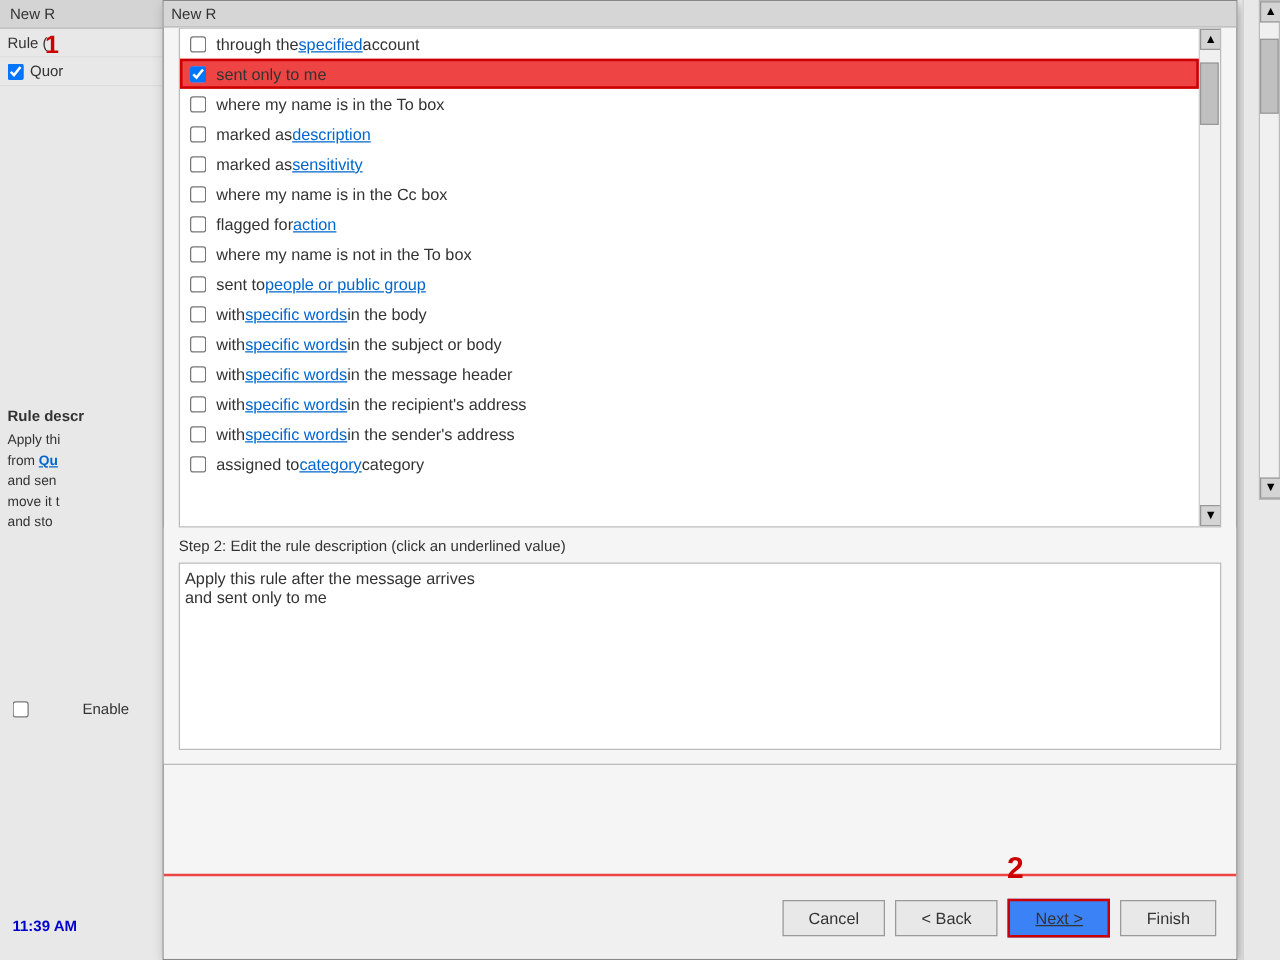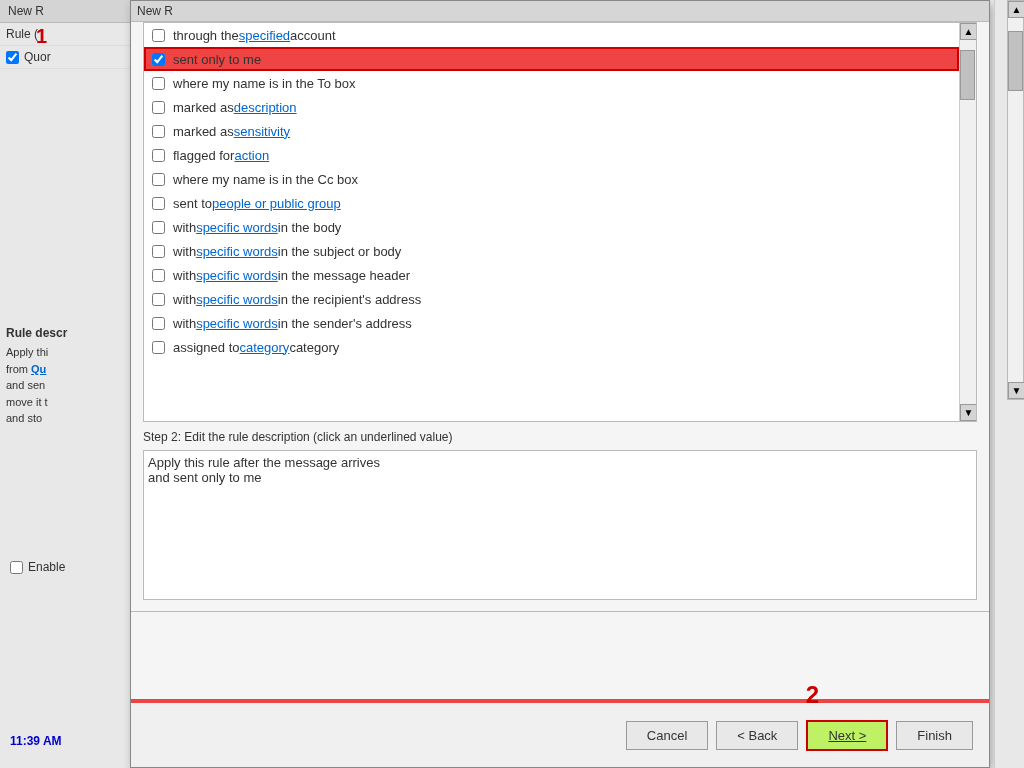--- a/index.html
+++ b/index.html
@@ -72,20 +72,21 @@
     }
 
     .enable-section {
       position: absolute;
       top: 560px;
       left: 10px;
       display: flex;
       align-items: center;
       font-size: 12px;
       color: #333;
+      gap: 38px;
     }
 
     .enable-section input {
       margin-right: 5px;
     }
 
     .timestamp {
       position: absolute;
       bottom: 20px;
       left: 10px;
@@ -192,41 +193,41 @@
     }
 
     
     .button-bar {
       position: absolute;
       bottom: 0;
       left: 0;
       right: 0;
       height: 68px;
       background: #f0f0f0;
-      border-top: 4px solid #ef4444;
+      border-top: 2px solid #ef4444;
       display: flex;
       align-items: center;
       justify-content: flex-end;
       padding: 0 16px;
       gap: 8px;
     }
 
     .btn {
       padding: 6px 20px;
       font-size: 13px;
       background: #e8e8e8;
       border: 1px solid #999;
       cursor: pointer;
       color: #333;
       min-width: 75px;
     }
 
     .btn-next {
       border: 2px solid #cc0000;
-      background: #bef264;
+      background: #3b82f6;
       text-decoration: underline;
     }
 
     
     .annotation-num {
       position: absolute;
       color: #cc0000;
       font-size: 22px;
       font-weight: bold;
       pointer-events: none;
@@ -311,22 +312,23 @@
 
   <div class="conditions-container">
     <div class="conditions-list-wrapper">
 
       <div id="conditions-list">
           <div class="condition-item"><input type="checkbox" style="">through the <span class="link">specified</span> account</div>
           <div class="condition-item selected" style="position: relative;"><input type="checkbox" checked="" style="">sent only to me<div style="position: absolute; inset: 0px 17px 0px 0px; border: 2px solid rgb(204, 0, 0); pointer-events: none; z-index: 10;"></div></div>
           <div class="condition-item"><input type="checkbox" style="">where my name is in the To box</div>
           <div class="condition-item"><input type="checkbox" style="">marked as <span class="link">description</span></div>
           <div class="condition-item"><input type="checkbox" style="">marked as <span class="link">sensitivity</span></div>
+          <div class="condition-item"><input type="checkbox" style="">where my name is in the Cc box</div>
           <div class="condition-item"><input type="checkbox" style="">flagged for <span class="link">action</span></div>
-          <div class="condition-item"><input type="checkbox" style="">where my name is in the Cc box</div>
+          <div class="condition-item"><input type="checkbox" style="">where my name is not in the To box</div>
           <div class="condition-item"><input type="checkbox" style="">sent to <span class="link">people or public group</span></div>
           <div class="condition-item"><input type="checkbox" style="">with <span class="link">specific words</span> in the body</div>
           <div class="condition-item"><input type="checkbox" style="">with <span class="link">specific words</span> in the subject or body</div>
           <div class="condition-item"><input type="checkbox" style="">with <span class="link">specific words</span> in the message header</div>
           <div class="condition-item"><input type="checkbox" style="">with <span class="link">specific words</span> in the recipient's address</div>
           <div class="condition-item"><input type="checkbox" style="">with <span class="link">specific words</span> in the sender's address</div>
           <div class="condition-item"><input type="checkbox" style="">assigned to <span class="link">category</span> category</div>
         </div>
 
       <div class="conditions-scrollbar">

